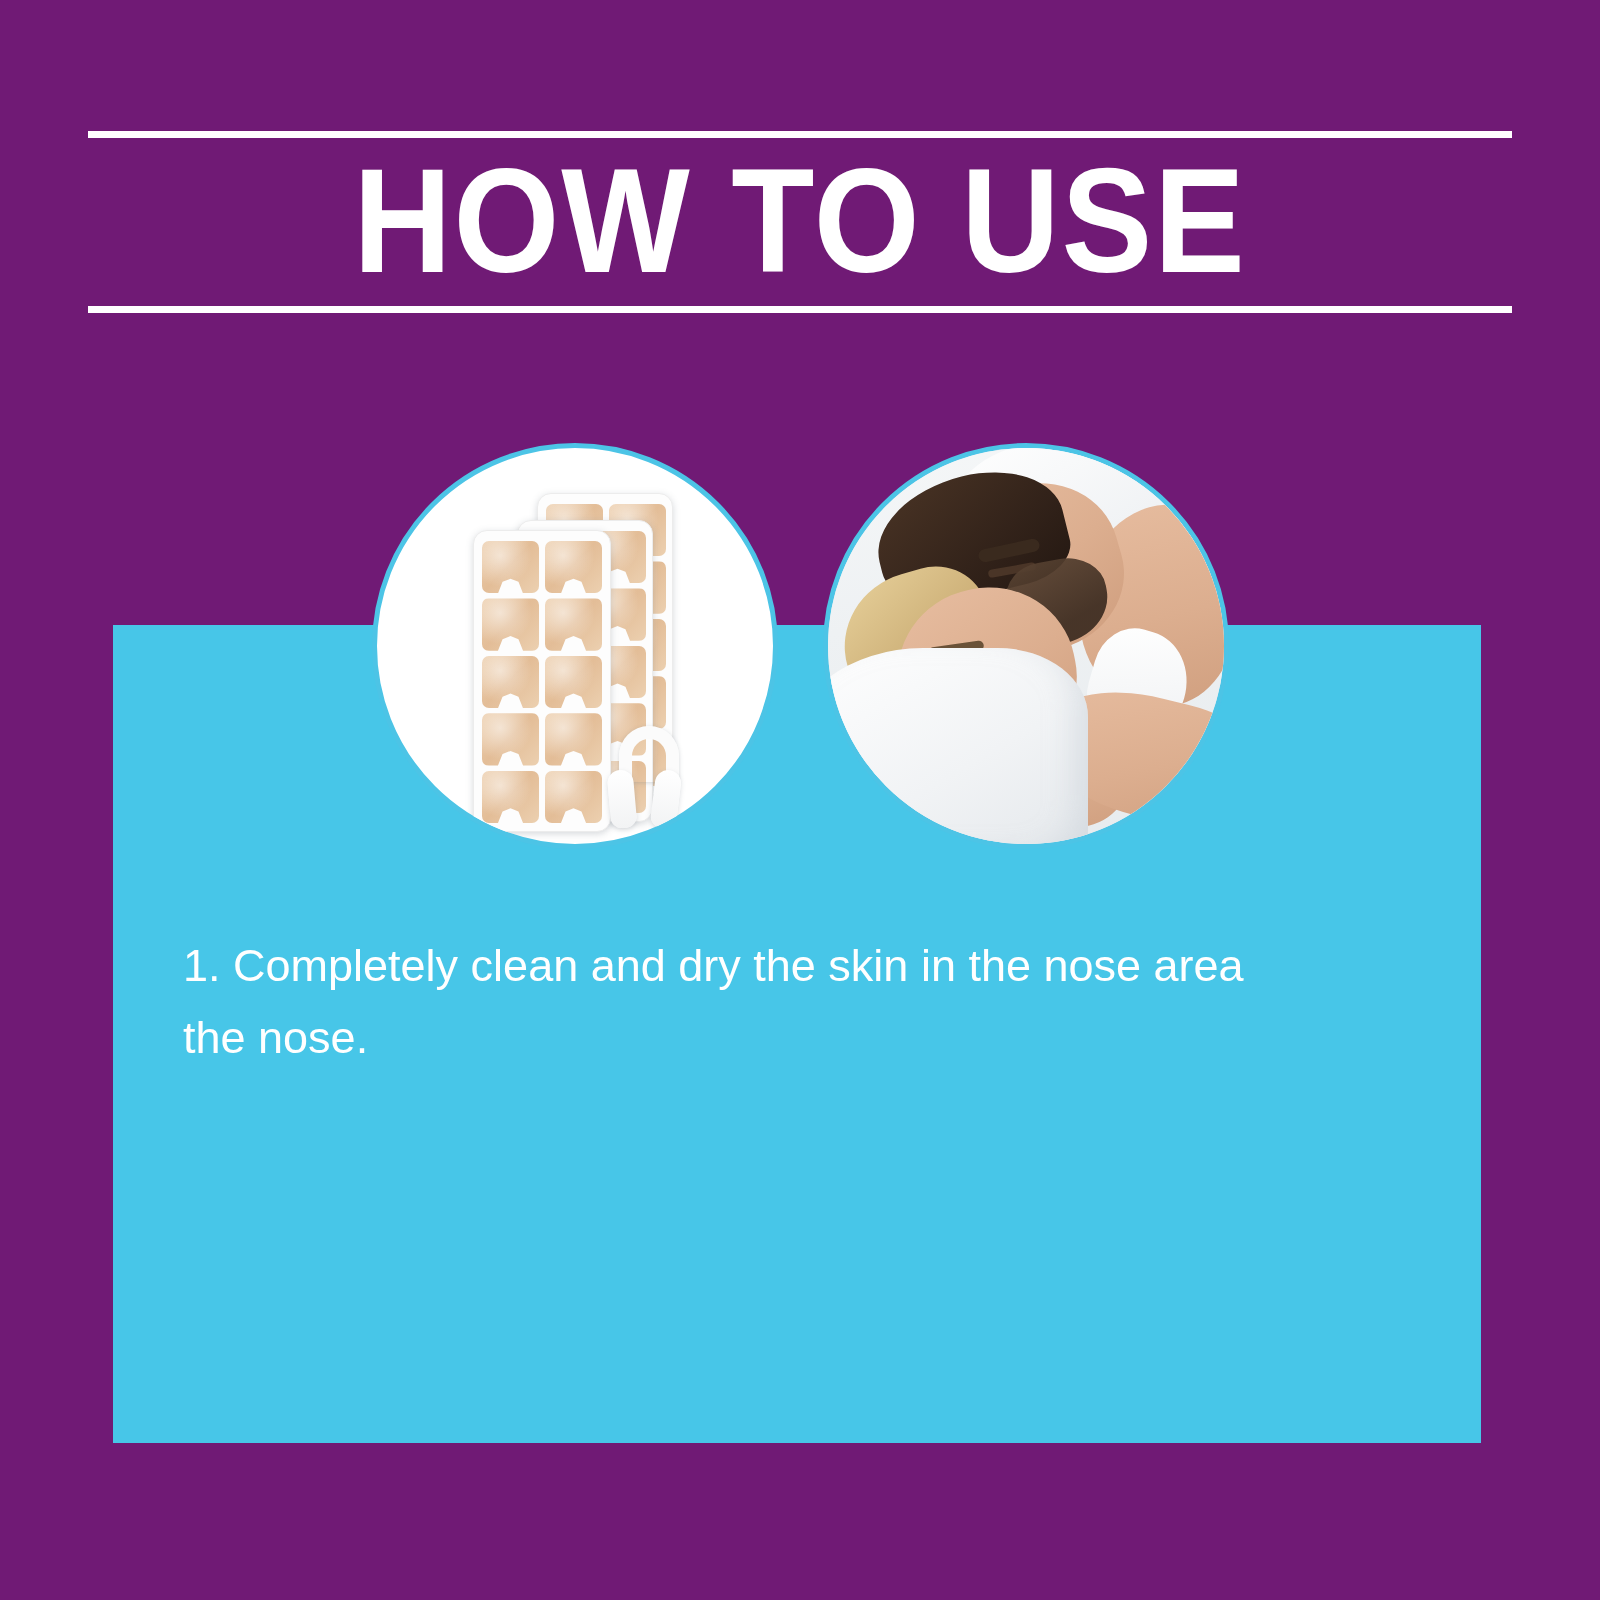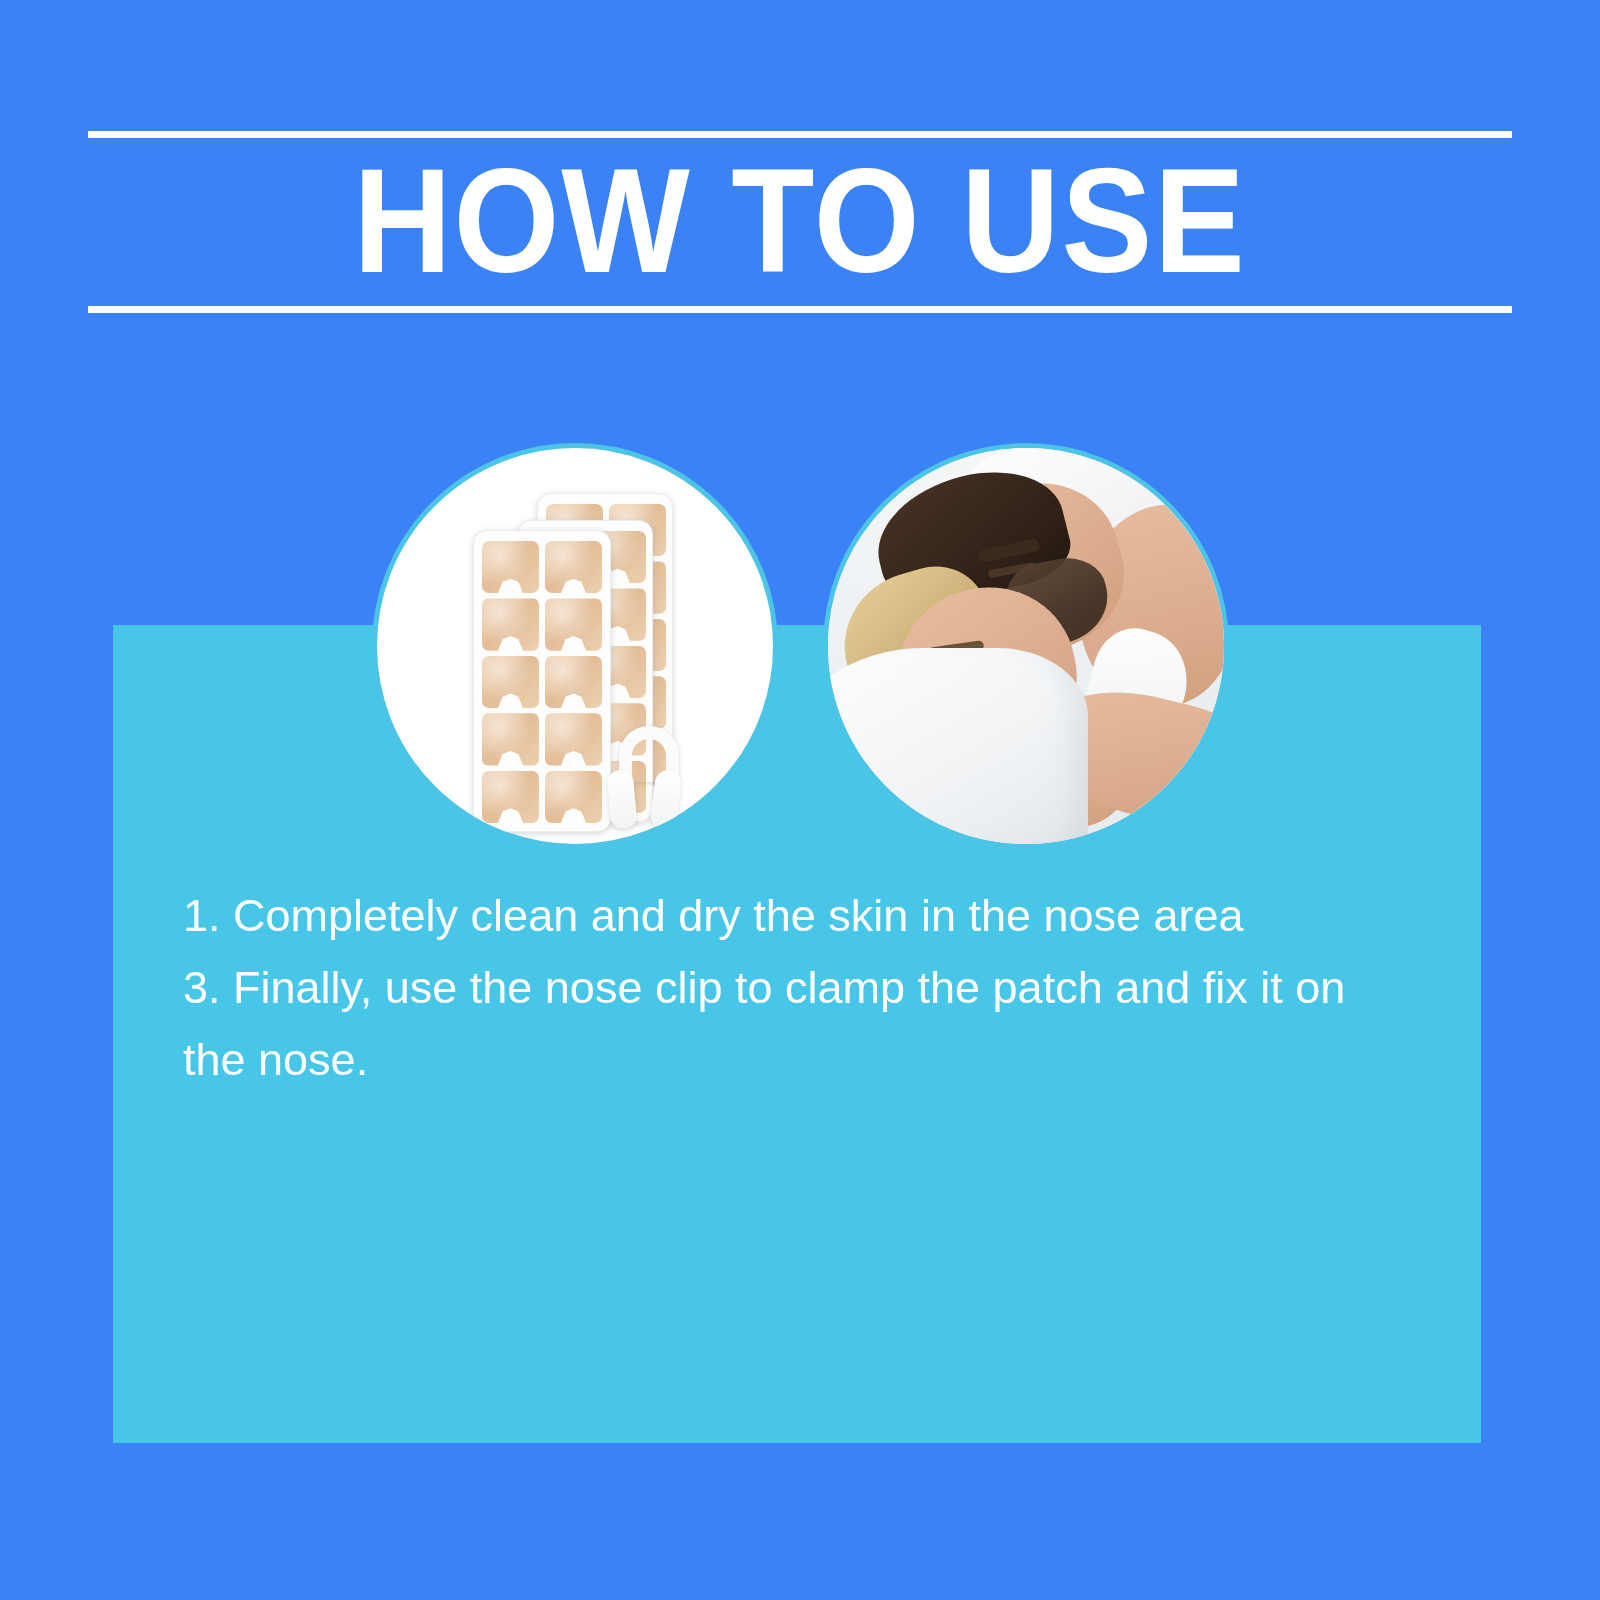--- a/index.html
+++ b/index.html
@@ -13,21 +13,21 @@
     font-family: "Liberation Sans", sans-serif;
     overflow: hidden;
     position: relative;
   }
 
   #stage {
     position: absolute;
     left: 0; top: 0;
     width: 1600px;
     height: 1600px;
-    background: #3b82f6;
+    background: #701a75;
   }
 
   
   .rule {
     position: absolute;
     left: 88px;
     width: 1424px;
     height: 7px;
     background: #ffffff;
   }
@@ -292,21 +292,21 @@
     width: 96px; height: 110px;
     background: linear-gradient(160deg, #ffffff, #eef0f2);
     border-radius: 40% 50% 50% 40%;
     transform: rotate(16deg);
   }
 
   
   .instructions {
     position: absolute;
     left: 183px;
-    top: 880px;
+    top: 930px;
     width: 1230px;
     color: #ffffff;
     font-family: "Liberation Sans", sans-serif;
     font-size: 45px;
     line-height: 72px;
     font-weight: normal;
   }
   .instructions p {
     margin: 0;
     white-space: nowrap;
@@ -397,17 +397,16 @@
       <div class="woman-eye"></div>
       <div class="woman-lips"></div>
       <div class="woman-hair2"></div>
       <div class="skin man-arm"></div>
       <div class="bedding pillow-front"></div>
     </div>
   </div>
 
   <div class="instructions">
     <p>1. Completely clean and dry the skin in the nose area</p>
-    <p>3. Finally, use the nose clip to clamp the patch and fix it on</p>
     <p>the nose.</p>
   </div>
 
 </div>
 
 </body></html>

